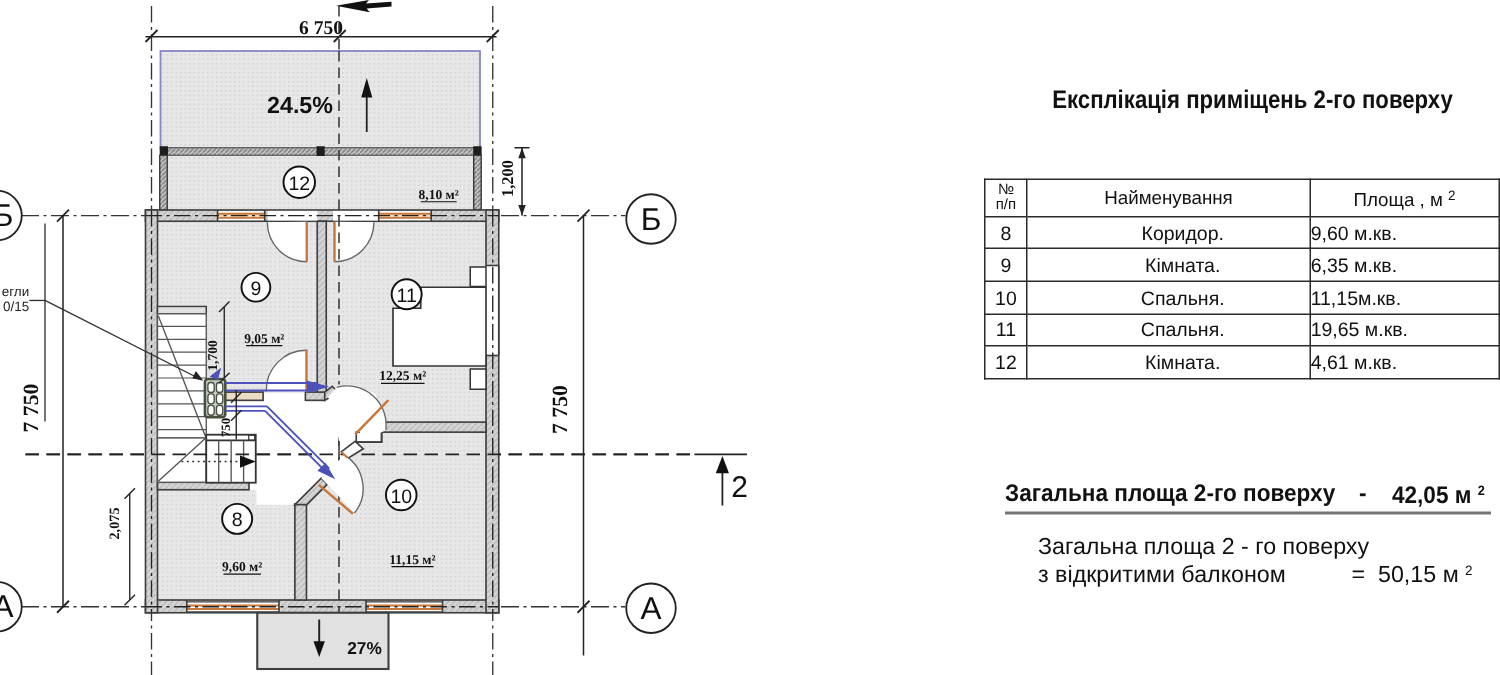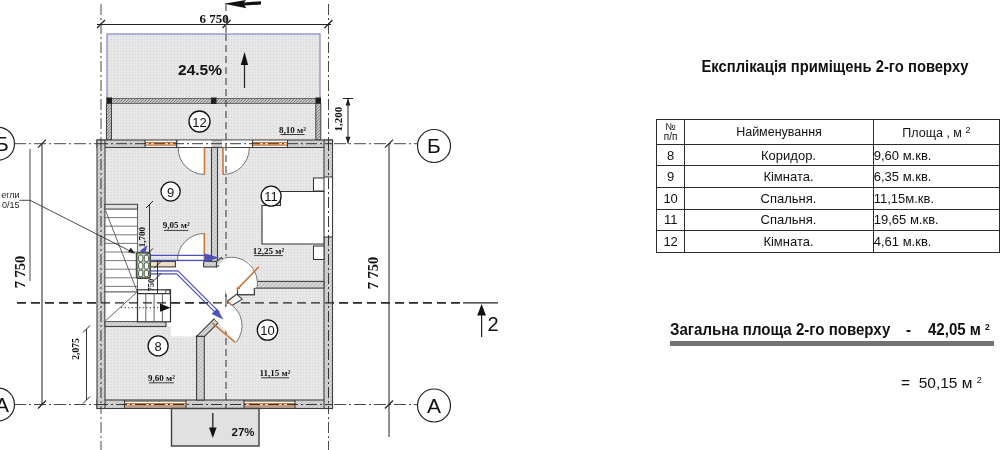--- a/index.html
+++ b/index.html
@@ -10,21 +10,21 @@
 #title{left:670px;top:57px;width:330px;text-align:center;font-size:17px;font-weight:bold;color:#111;transform:scaleX(0.87);transform-origin:50% 50%;}
 #xtable{position:absolute;left:656px;top:119px;border-collapse:collapse;table-layout:fixed;}
 #xtable td{border:1px solid #2b2b2b;font-size:13px;color:#111;padding:0;vertical-align:middle;height:20.6px;}
 #xtable .c1{width:27.5px;text-align:center;}
 #xtable .c2{width:170.5px;text-align:center;padding-left:19px;}
 #xtable .c3{width:126.5px;}
 #xtable tr.hd td{height:23.8px;}
 #xtable .hd td{text-align:center;padding-left:0;font-size:12.5px;}
 .npp{font-size:10px;line-height:10px;}
 #tot{left:670px;top:321px;width:324px;height:20px;font-size:16px;font-weight:bold;color:#111;
-  border-bottom:5px solid #737373;}
+  border-bottom:2px solid #737373;}
 #tot i{font-style:normal;position:absolute;top:0;left:0;transform:scaleX(0.94);transform-origin:0 0;}
 #tot .d{left:236px;}#tot .v{left:258px;}
 #par{left:692px;top:356px;font-size:15.5px;color:#111;line-height:18.5px;}
 #eq{left:901px;top:374px;font-size:15.5px;color:#111;}
 sup{font-size:9px;position:relative;top:1px;}
 </style>
 </head>
 <body>
 <div id="page">
 
@@ -458,15 +458,16 @@
         </tr>
 </tbody>
     </table>
 
 <div id="tot" class="t">
       <i>Загальна площа 2-го поверху</i>
       <i class="d">-</i>
       <i class="v">42,05 м <sup>2</sup></i>
     </div>
 
+<div id="par" class="t">Загальна площа 2 - го поверху<br>з відкритими балконом</div>
 
 <div id="eq" class="t">=&nbsp; 50,15 м <sup>2</sup></div>
 </div>
 
 </body></html>

